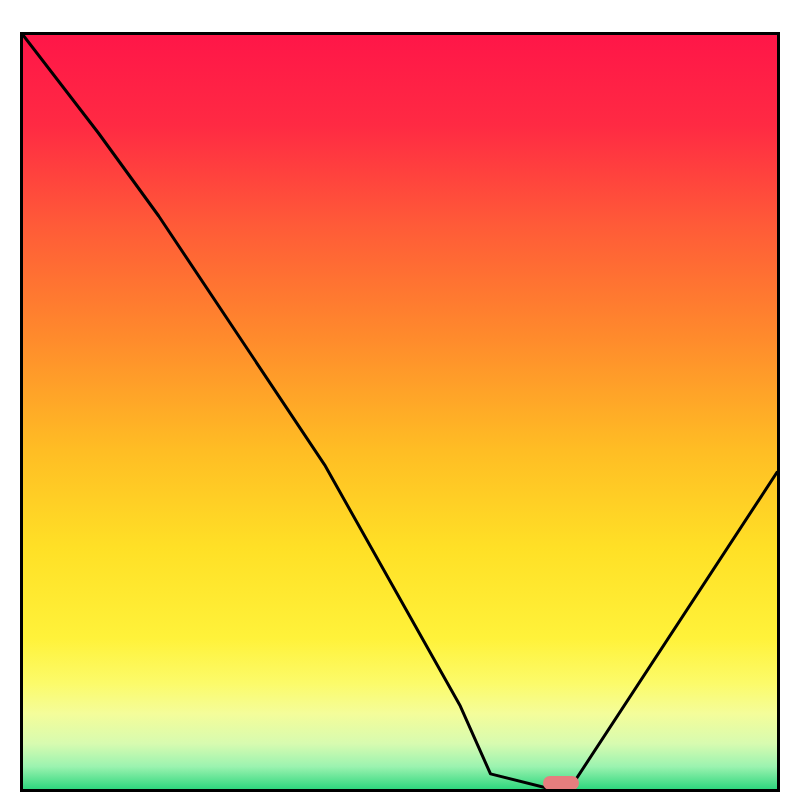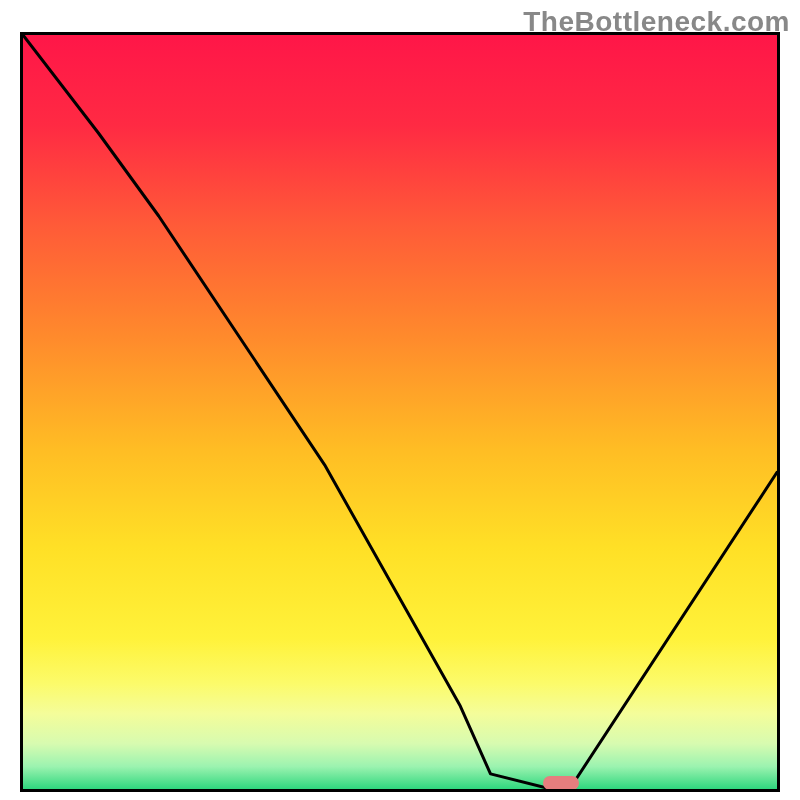--- a/index.html
+++ b/index.html
@@ -45,21 +45,20 @@
   .marker {
     position: absolute;
     background: #e67e7e;
     border-radius: 999px;
   }
 </style>
 </head>
 <body>
 
 <div class="chart-container">
-  <div class="watermark">TheBottleneck.com</div>
 
   <div class="plot-frame">
     <svg class="bg" viewBox="0 0 754 754" preserveAspectRatio="none">
       <defs>
         <linearGradient id="bgGrad" x1="0" y1="0" x2="0" y2="1">
             <stop offset="0%" stop-color="#ff1648"></stop>
             <stop offset="12%" stop-color="#ff2a43"></stop>
             <stop offset="25%" stop-color="#ff5a38"></stop>
             <stop offset="40%" stop-color="#ff8a2c"></stop>
             <stop offset="55.00000000000001%" stop-color="#ffbd24"></stop>

